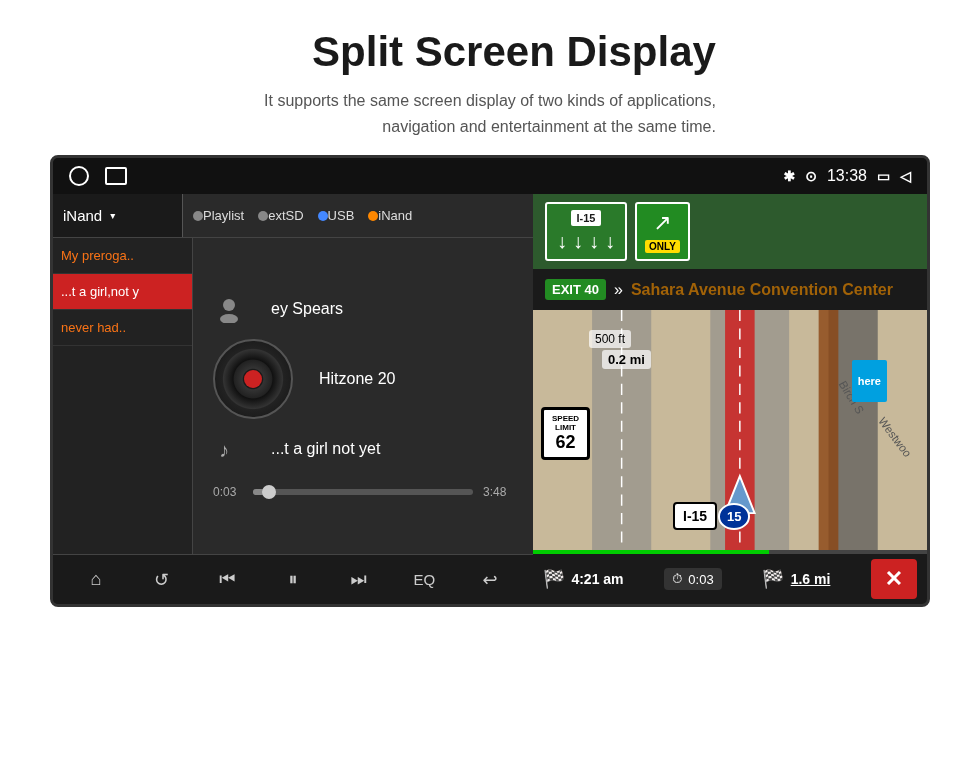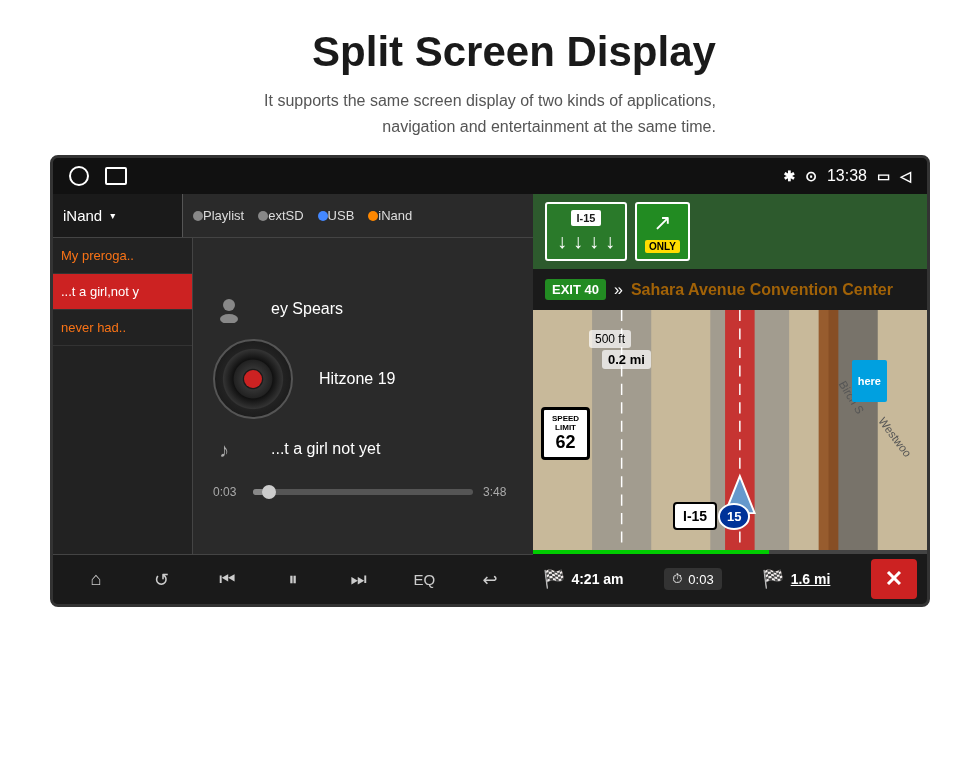--- a/index.html
+++ b/index.html
@@ -562,21 +562,21 @@
                     <ellipse cx="14" cy="24" rx="9" ry="5" fill="#888"></ellipse>
                   </svg>
               </div>
               <span class="track-text">ey Spears</span>
             </div>
 
             <div class="track-row">
               <div class="vinyl-disc">
                 <div class="vinyl-center"></div>
               </div>
-              <span class="track-text">Hitzone 19</span>
+              <span class="track-text">Hitzone 20</span>
             </div>
 
             <div class="track-row">
               <div class="track-icon">
                 <svg width="24" height="24" viewBox="0 0 24 24">
                     <text x="2" y="20" font-size="20" fill="#aaa">♪</text>
                   </svg>
               </div>
               <span class="track-text">...t a girl not yet</span>
             </div>

